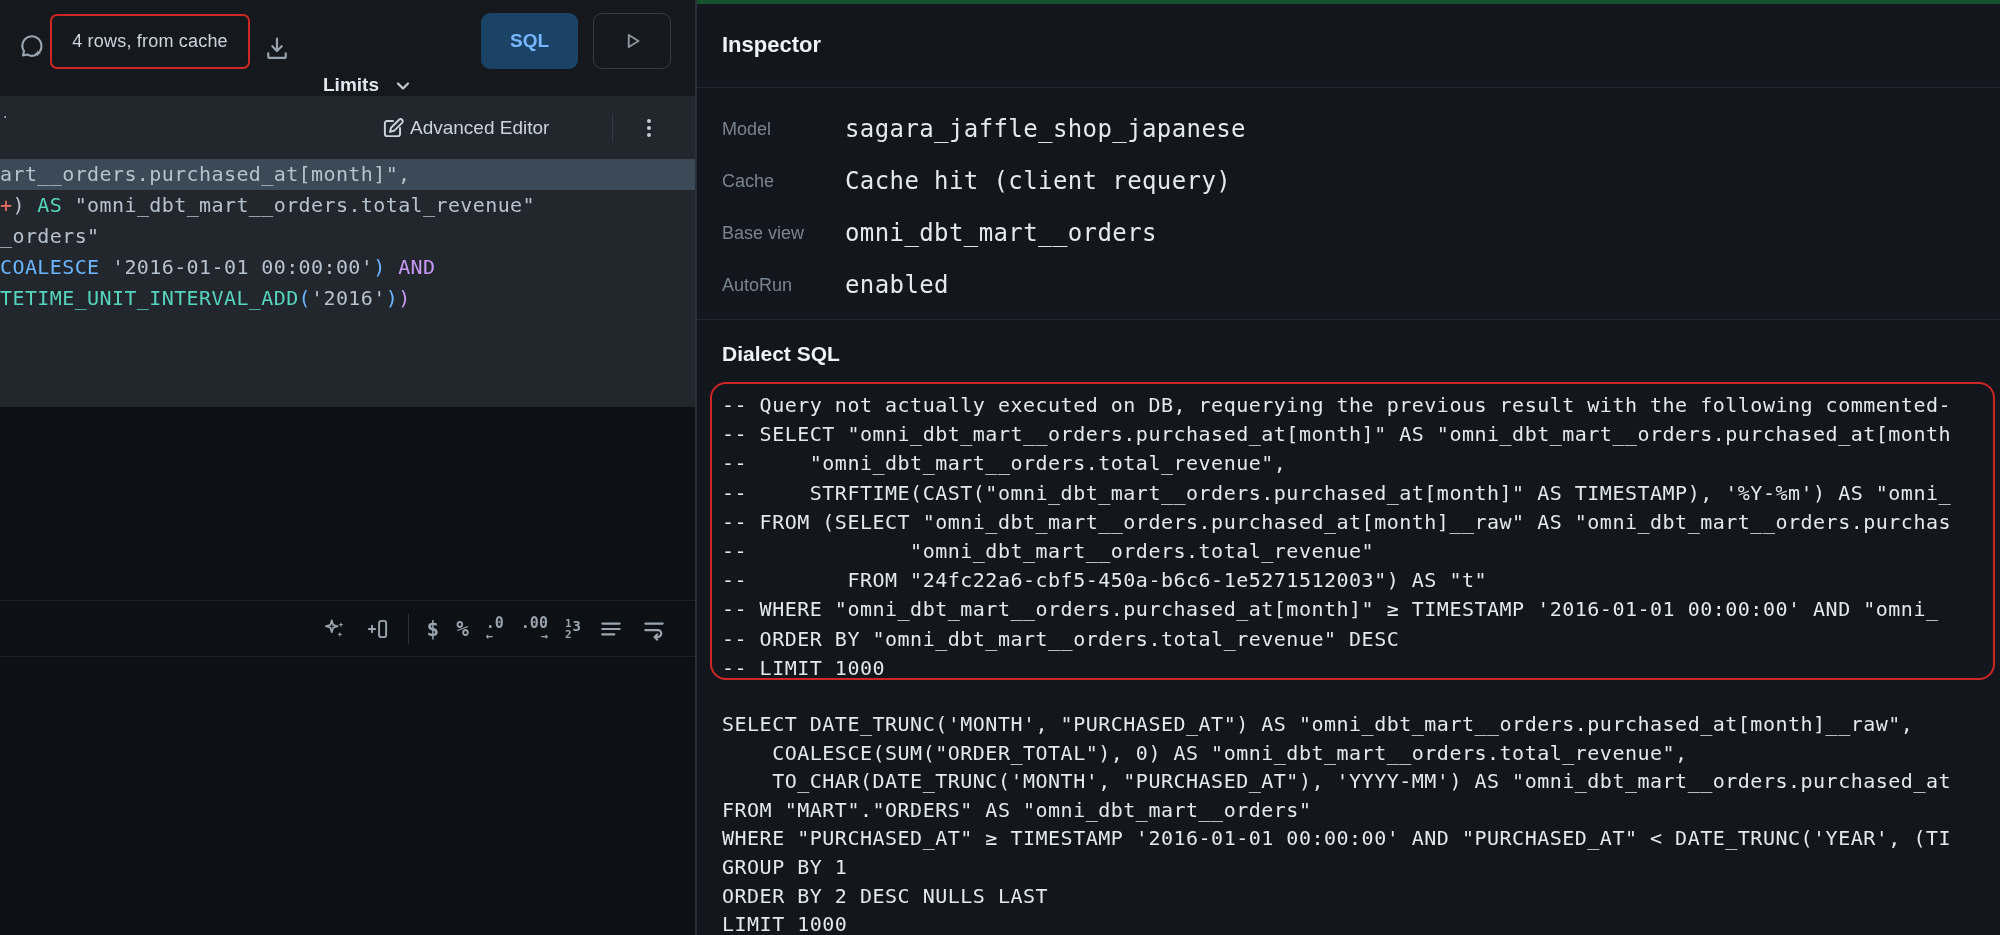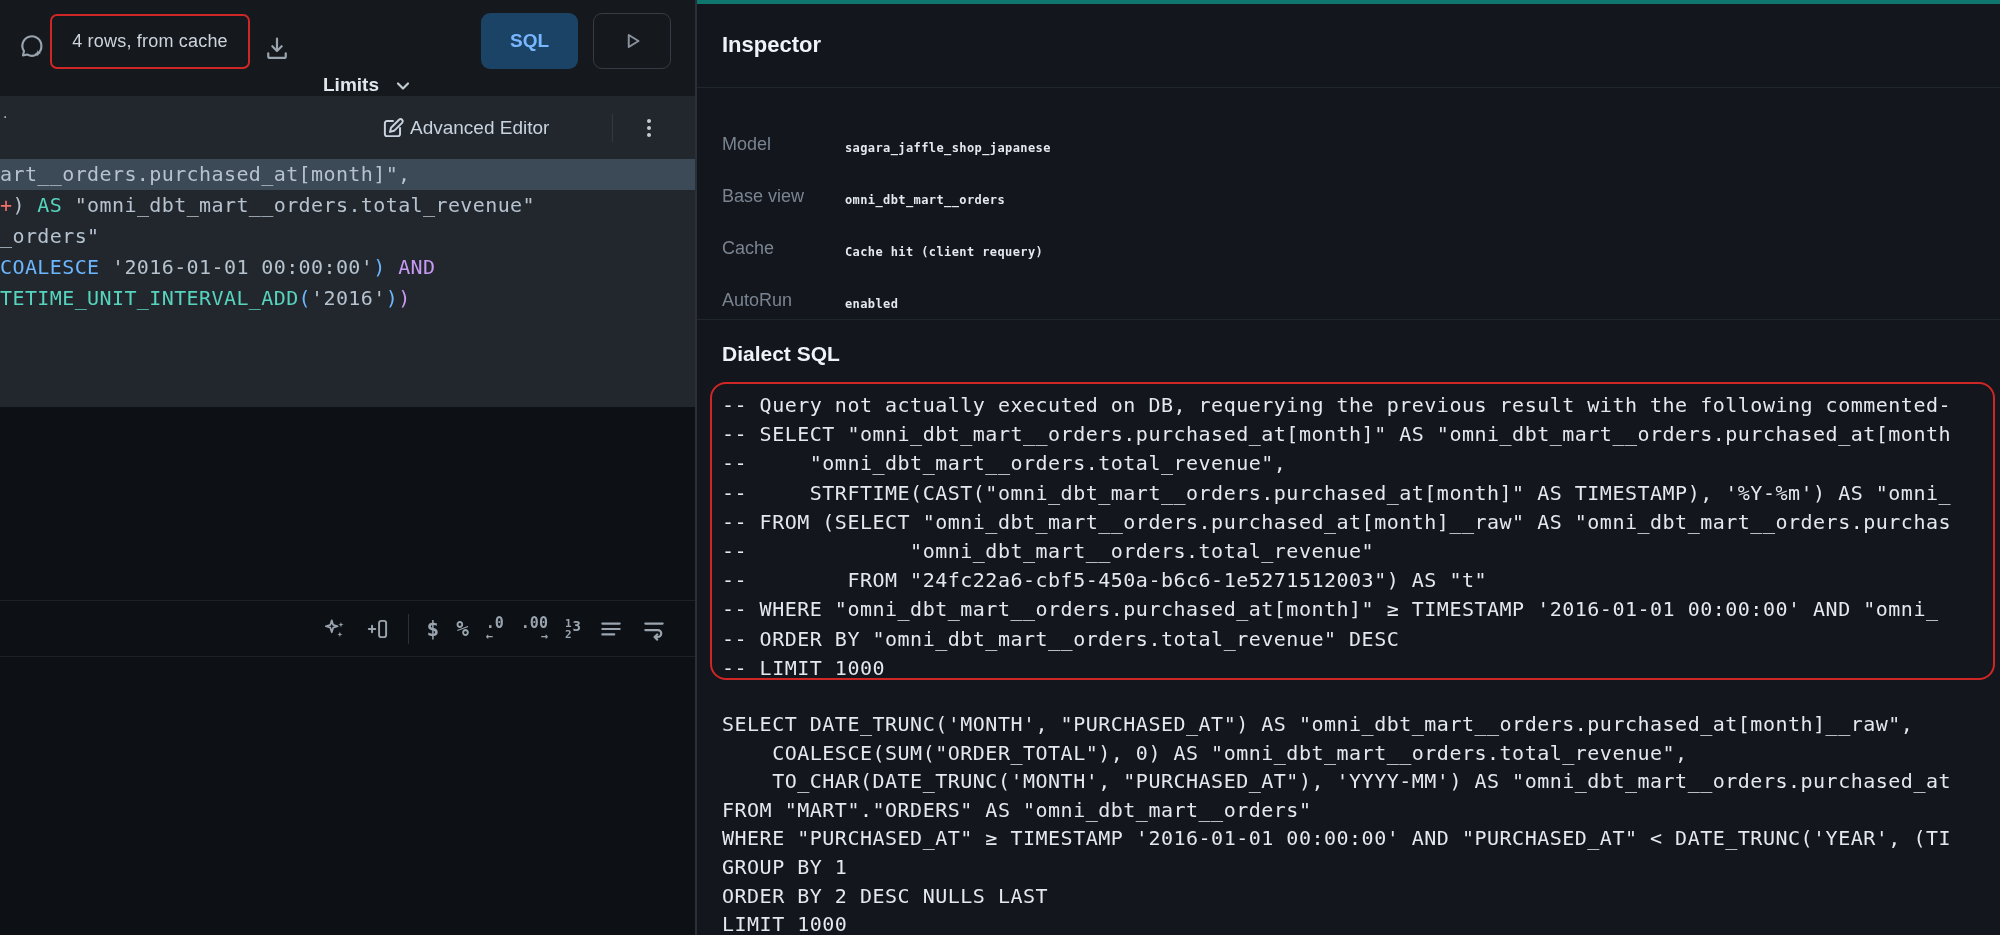--- a/index.html
+++ b/index.html
@@ -1,19 +1,19 @@
 <!DOCTYPE html>
 <html><head>
 <meta charset="utf-8">
 <style>
   * { margin:0; padding:0; box-sizing:border-box; }
   html,body { background:#0d1015; }
   #app {
     position:relative; width:2000px; height:935px; overflow:hidden;
-    background:#0f766e; font-family:"Liberation Sans", sans-serif;
+    background:#14532d; font-family:"Liberation Sans", sans-serif;
     color:#e8edf2;
   }
 
   
   .left-pane { position:absolute; left:0; top:0; width:695px; height:935px; background:#0d1015; }
 
   .top-toolbar { position:absolute; left:0; top:0; width:695px; height:96px; background:#15181d; }
   .icon-btn { position:absolute; display:flex; align-items:center; justify-content:center; color:#9aa4ae; }
   .chat-icon { left:16px; top:27px; width:32px; height:42px; }
   .status-chip {
@@ -76,23 +76,23 @@
   
   .pane-divider { position:absolute; left:695px; top:0; width:2px; height:935px; background:#2a3038; cursor:col-resize; }
 
   
   .inspector { position:absolute; left:697px; top:4px; width:1303px; height:935px; background:#13161c; overflow:hidden; }
   .insp-title { position:absolute; left:25px; top:28px; font-size:22px; font-weight:700; color:#eef3f8; }
   .hr { position:absolute; left:0; width:1303px; height:1px; background:#20262d; }
   .hr1 { top:83px; }
   .hr2 { top:315px; }
   .fields { position:absolute; left:25px; top:99px; }
-  .field-row { height:52px; display:flex; align-items:flex-end; }
+  .field-row { height:52px; display:flex; align-items:center; }
   .field-label { width:123px; color:#7a8490; font-size:18px; }
-  .field-value { color:#e3e9ef; font-family:"DejaVu Sans Mono",monospace; font-size:12px; letter-spacing:.4px; font-weight:700; }
+  .field-value { color:#e3e9ef; font-family:"DejaVu Sans Mono",monospace; font-size:24px; letter-spacing:.4px; font-weight:400; }
   .section-title { position:absolute; left:25px; top:338px; font-size:21px; font-weight:700; color:#eef3f8; }
   .red-box {
     position:absolute; left:13px; top:378px; width:1285px; height:298px;
     border:2.5px solid #cf2626; border-radius:16px; overflow:hidden;
   }
   .sql-block { font-family:"DejaVu Sans Mono",monospace; font-size:20px; letter-spacing:.5px; color:#e3e9ef; white-space:pre; }
   .red-box .sql-block { padding:7px 0 0 10px; }
   .red-box .sql-line { line-height:29.2px; }
   .final-sql { position:absolute; left:25px; top:706px; }
   .final-sql .sql-line { line-height:28.6px; }
@@ -248,28 +248,28 @@
   <div class="inspector">
     <div class="insp-title">Inspector</div>
     <div class="hr hr1"></div>
 
     <div class="fields">
         <div class="field-row">
           <div class="field-label">Model</div>
           <div class="field-value">sagara_jaffle_shop_japanese</div>
         </div>
         <div class="field-row">
+          <div class="field-label">Cache</div>
+          <div class="field-value">Cache hit (client requery)</div>
+        </div>
+        <div class="field-row">
           <div class="field-label">Base view</div>
           <div class="field-value">omni_dbt_mart__orders</div>
         </div>
         <div class="field-row">
-          <div class="field-label">Cache</div>
-          <div class="field-value">Cache hit (client requery)</div>
-        </div>
-        <div class="field-row">
           <div class="field-label">AutoRun</div>
           <div class="field-value">enabled</div>
         </div>
       </div>
 
     <div class="hr hr2"></div>
     <div class="section-title">Dialect SQL</div>
 
     <div class="red-box">
       <div class="sql-block"><div class="sql-line">-- Query not actually executed on DB, requerying the previous result with the following commented-</div><div class="sql-line">-- SELECT "omni_dbt_mart__orders.purchased_at[month]" AS "omni_dbt_mart__orders.purchased_at[month</div><div class="sql-line">--     "omni_dbt_mart__orders.total_revenue",</div><div class="sql-line">--     STRFTIME(CAST("omni_dbt_mart__orders.purchased_at[month]" AS TIMESTAMP), '%Y-%m') AS "omni_</div><div class="sql-line">-- FROM (SELECT "omni_dbt_mart__orders.purchased_at[month]__raw" AS "omni_dbt_mart__orders.purchas</div><div class="sql-line">--             "omni_dbt_mart__orders.total_revenue"</div><div class="sql-line">--        FROM "24fc22a6-cbf5-450a-b6c6-1e5271512003") AS "t"</div><div class="sql-line">-- WHERE "omni_dbt_mart__orders.purchased_at[month]" ≥ TIMESTAMP '2016-01-01 00:00:00' AND "omni_</div><div class="sql-line">-- ORDER BY "omni_dbt_mart__orders.total_revenue" DESC</div><div class="sql-line">-- LIMIT 1000</div></div>

